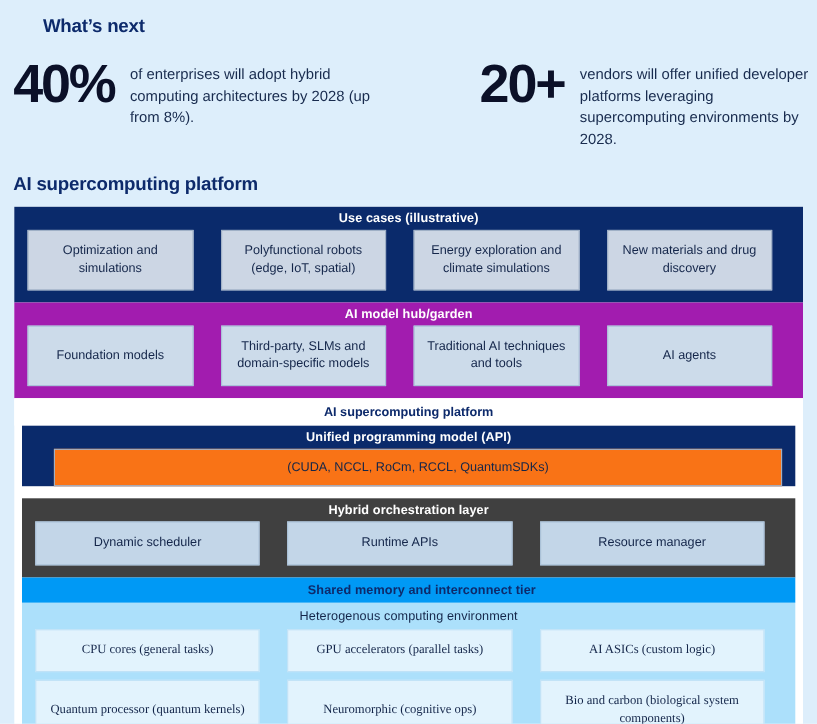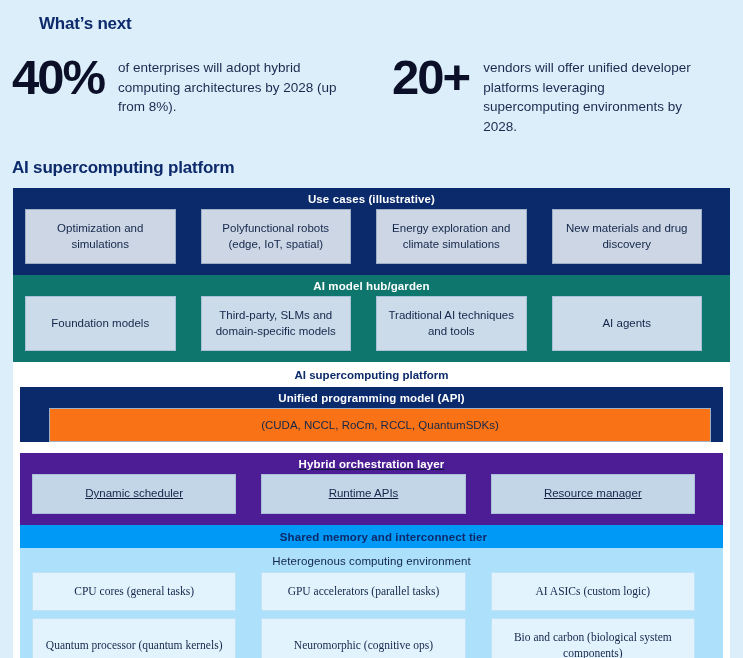--- a/index.html
+++ b/index.html
@@ -20,20 +20,21 @@
     font-size: 17px;
     font-weight: bold;
     color: #0d2a6b;
     padding: 14px 0 0 12px;
     letter-spacing: -0.2px;
     margin-left: 27px;
   }
   .stats-row {
     display: flex;
     padding: 18px 0 0 12px;
+    gap: 44px;
   }
   .stat {
     display: flex;
     align-items: flex-start;
   }
   .stat-1 { width: 380px; }
   .stat-2 { flex: 1; }
   .stat-number {
     font-size: 49px;
     font-weight: bold;
@@ -100,21 +101,21 @@
     justify-content: center;
     min-height: 24px;
     box-sizing: border-box;
   }
 
   
   .band-usecases { background: #0a2a6b; }
   .band-usecases .card { background: #ccd6e4; border: 1px solid #9fb0c6; }
 
   
-  .band-modelhub { background: #0f766e; }
+  .band-modelhub { background: #a21caf; }
   .band-modelhub .card { background: #ccdbea; border: 1px solid #a9c0d8; }
 
   
   .platform-label {
     text-align: center;
     font-size: 11.5px;
     font-weight: bold;
     color: #0d2a6b;
     background: #ffffff;
     padding: 7px 0 6px;
@@ -130,21 +131,21 @@
     margin: 0 12px 11px 29px;
     background: #f97316;
     border: 1px solid #9fb0c6;
     text-align: center;
     font-size: 11.5px;
     color: #14264a;
     padding: 10px 4px;
   }
 
   
-  .band-hybrid { background: #4c1d95; text-decoration: underline; }
+  .band-hybrid { background: #404040; }
   .band-hybrid .card { background: #c3d6e8; border: 1px solid #a9c0d8; }
 
   
   .band-shared { background: #0099f5; }
   .band-shared .band-title { color: #0d2a6b; padding: 6px 0 5px; }
 
   
   .band-hetero { background: #ace0fb; }
   .band-hetero .band-title { color: #14264a; font-weight: normal; padding: 7px 0 5px; }
   .band-hetero .cards { padding-bottom: 7px; font-family: Liberation Serif, serif; }

